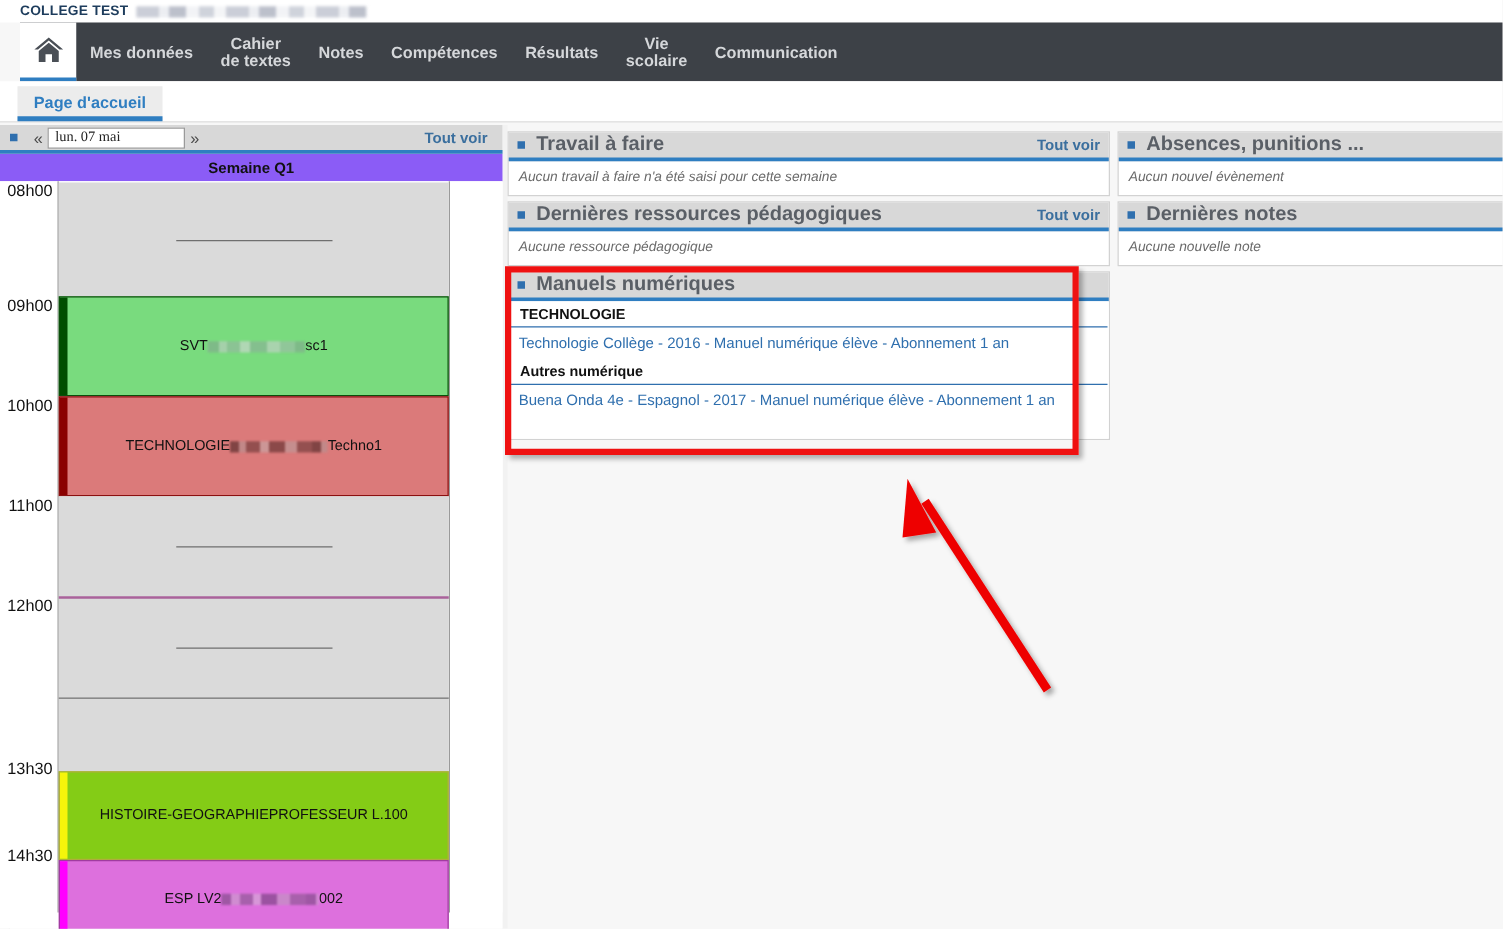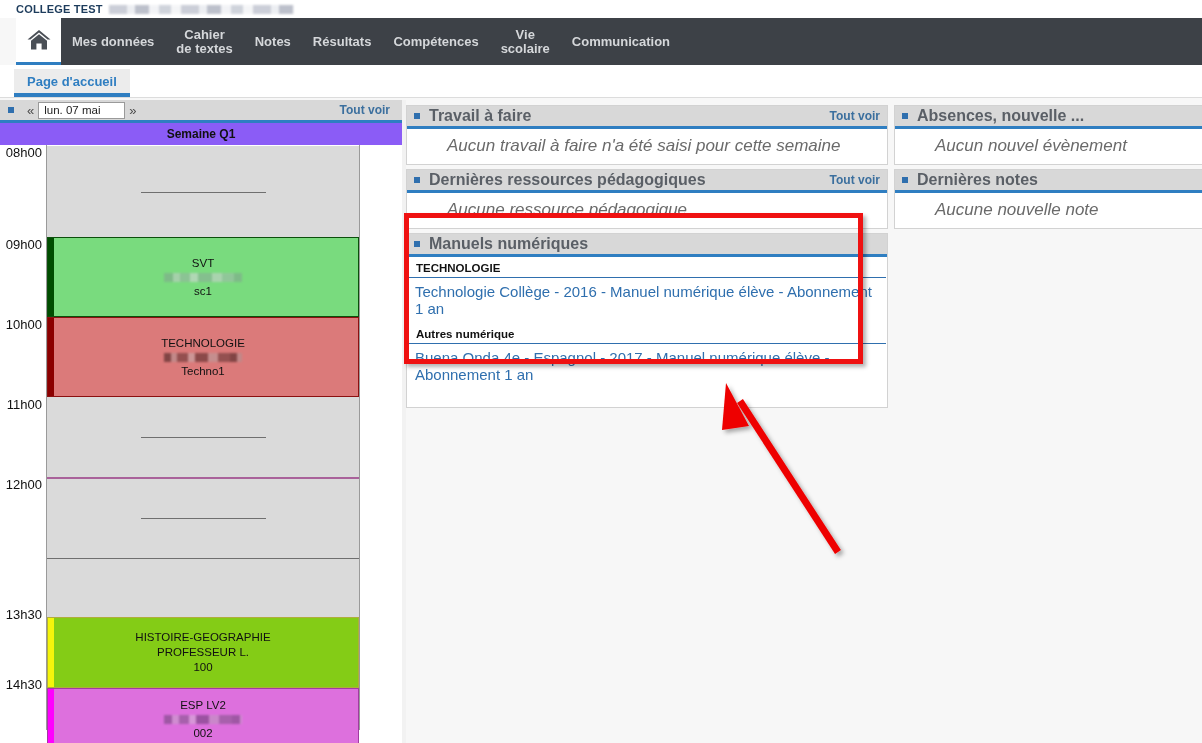--- a/index.html
+++ b/index.html
@@ -88,23 +88,23 @@
   }
   .sq-icon {
     width: 6px; height: 6px; background: #2f6fae; margin-right: 9px;
     flex: 0 0 auto; cursor: pointer;
   }
   .nav-arrow {
     color: #4a4a4a; font-size: 13px; padding: 0 4px; cursor: pointer;
     line-height: 1;
   }
   .date-box {
-    width: 87px; height: 17px; background: #ffffff; border: 1px solid #9a9a9a;
+    width: 110px; height: 17px; background: #ffffff; border: 1px solid #9a9a9a;
     font-size: 11.5px; color: #222; padding: 0 0 0 5px;
-    font-family: Liberation Sans, sans-serif;
+    font-family: Liberation Serif, serif;
     display: flex; align-items: center; cursor: pointer;
   }
   .toutvoir-left {
     margin-left: auto; color: #3b6f9e; font-size: 12px; font-weight: bold;
     cursor: pointer; padding-right: 4px;
   }
   .tt-week {
     text-align: center; font-size: 12px; font-weight: bold; color: #111;
     padding: 4px 0 4px 0; background: #8b5cf6;
   }
@@ -121,21 +121,21 @@
   .slot { position: absolute; left: 0; right: 0; }
   .slot.empty { background: #dadada; }
   .slot.empty .dash {
     position: absolute; left: 50%; top: 50%;
     width: 125px; margin-left: -62px; height: 1px; background: #6f6f6f;
   }
   .slot .sep-top { position: absolute; left: 0; right: 0; top: 0; height: 1px; background: #6f6f6f; }
   .slot .sep-purple { position: absolute; left: 0; right: 0; top: 0; height: 2px; background: #a9629a; }
   .course {
     position: absolute; left: 0; right: 0;
-    display: flex; flex-direction: column; align-items: center;
+    display: flex; flex-direction: row; align-items: center;
     justify-content: center; cursor: pointer;
     font-size: 11.5px; color: #111; text-align: left; line-height: 15px;
   }
   .course .edge { position: absolute; left: 0; top: 0; bottom: 0; width: 6px; }
   .course .cname { font-size: 11.5px; }
   .course .croom { font-size: 11.5px; }
   .course .cteacher-redact {
     display: block; height: 9px; width: 78px; margin: 2px 0;
     filter: blur(1px); opacity: .92;
   }
@@ -146,40 +146,39 @@
     height: 23px; background: #d8d8d8; border-bottom: 3px solid #2f7ec1;
     display: flex; align-items: center; padding: 0 7px;
   }
   .panel-title {
     font-size: 16px; font-weight: bold; color: #5a5f66; white-space: nowrap;
   }
   .panel-toutvoir {
     margin-left: auto; color: #3b6f9e; font-size: 12px; font-weight: bold; cursor: pointer;
   }
   .panel-empty {
-    font-size: 17px; font-style: italic; color: #6a6a6a;
+    font-size: 11px; font-style: italic; color: #6a6a6a;
     padding: 7px 8px 8px 8px;
-    margin-left: 32px;
   }
 
   .mid-col { position: absolute; left: 406px; top: 105px; width: 482px; }
   .right-col { position: absolute; left: 894px; top: 105px; width: 320px; }
 
   .panel + .panel { margin-top: 4px; }
 
   
   .manuels-body { background: #ffffff; padding: 0 0 6px 0; }
   .manuels-subject {
     font-size: 11.5px; font-weight: bold; color: #111;
     padding: 5px 8px 3px 8px;
     border-bottom: 1px solid #2f6fae;
     margin: 0 1px;
   }
   .manuels-link {
-    font-size: 15px; color: #2f6fae; padding: 5px 8px 5px 8px;
+    font-size: 12px; color: #2f6fae; padding: 5px 8px 5px 8px;
     cursor: pointer; border-bottom: 1px solid transparent;
   }
   .manuels-pad { height: 12px; }
 
   
   .annot-box {
     position: absolute; left: 404px; top: 213px; width: 459px; height: 151px;
     border: 5px solid #ef1111; pointer-events: none;
     box-shadow: 3px 3px 4px rgba(0,0,0,.30);
   }
@@ -211,22 +210,22 @@
           <path d="M13 2 L24.5 11.5 L21.6 11.5 L13 4.4 L4.4 11.5 L1.5 11.5 Z" fill="#4a4f56"></path>
           <path d="M13 6.2 L21 12.8 L21 21.5 L15.6 21.5 L15.6 15.4 L10.4 15.4 L10.4 21.5 L5 21.5 L5 12.8 Z" fill="#4a4f56"></path>
         </svg>
       </span>
     </div>
     <div class="nav-items">
       <div class="nav-item">Mes données</div>
       <div class="nav-item">Cahier
 de textes</div>
       <div class="nav-item">Notes</div>
+      <div class="nav-item">Compétences</div>
       <div class="nav-item">Résultats</div>
-      <div class="nav-item">Compétences</div>
       <div class="nav-item">Vie
 scolaire</div>
       <div class="nav-item">Communication</div>
     </div>
   </div>
 
   <div class="tabstrip">
     <div class="tab-active">Page d'accueil</div>
   </div>
 
@@ -342,21 +341,21 @@
       </div>
     </div>
 
   </div>
 
   <div class="right-col">
 
     <div class="panel">
       <div class="panel-head">
         <div class="sq-icon"></div>
-        <div class="panel-title">Absences, nouvelle ...</div>
+        <div class="panel-title">Absences, punitions ...</div>
       </div>
       <div class="panel-empty">Aucun nouvel évènement</div>
     </div>
 
     <div class="panel">
       <div class="panel-head">
         <div class="sq-icon"></div>
         <div class="panel-title">Dernières notes</div>
       </div>
       <div class="panel-empty">Aucune nouvelle note</div>

